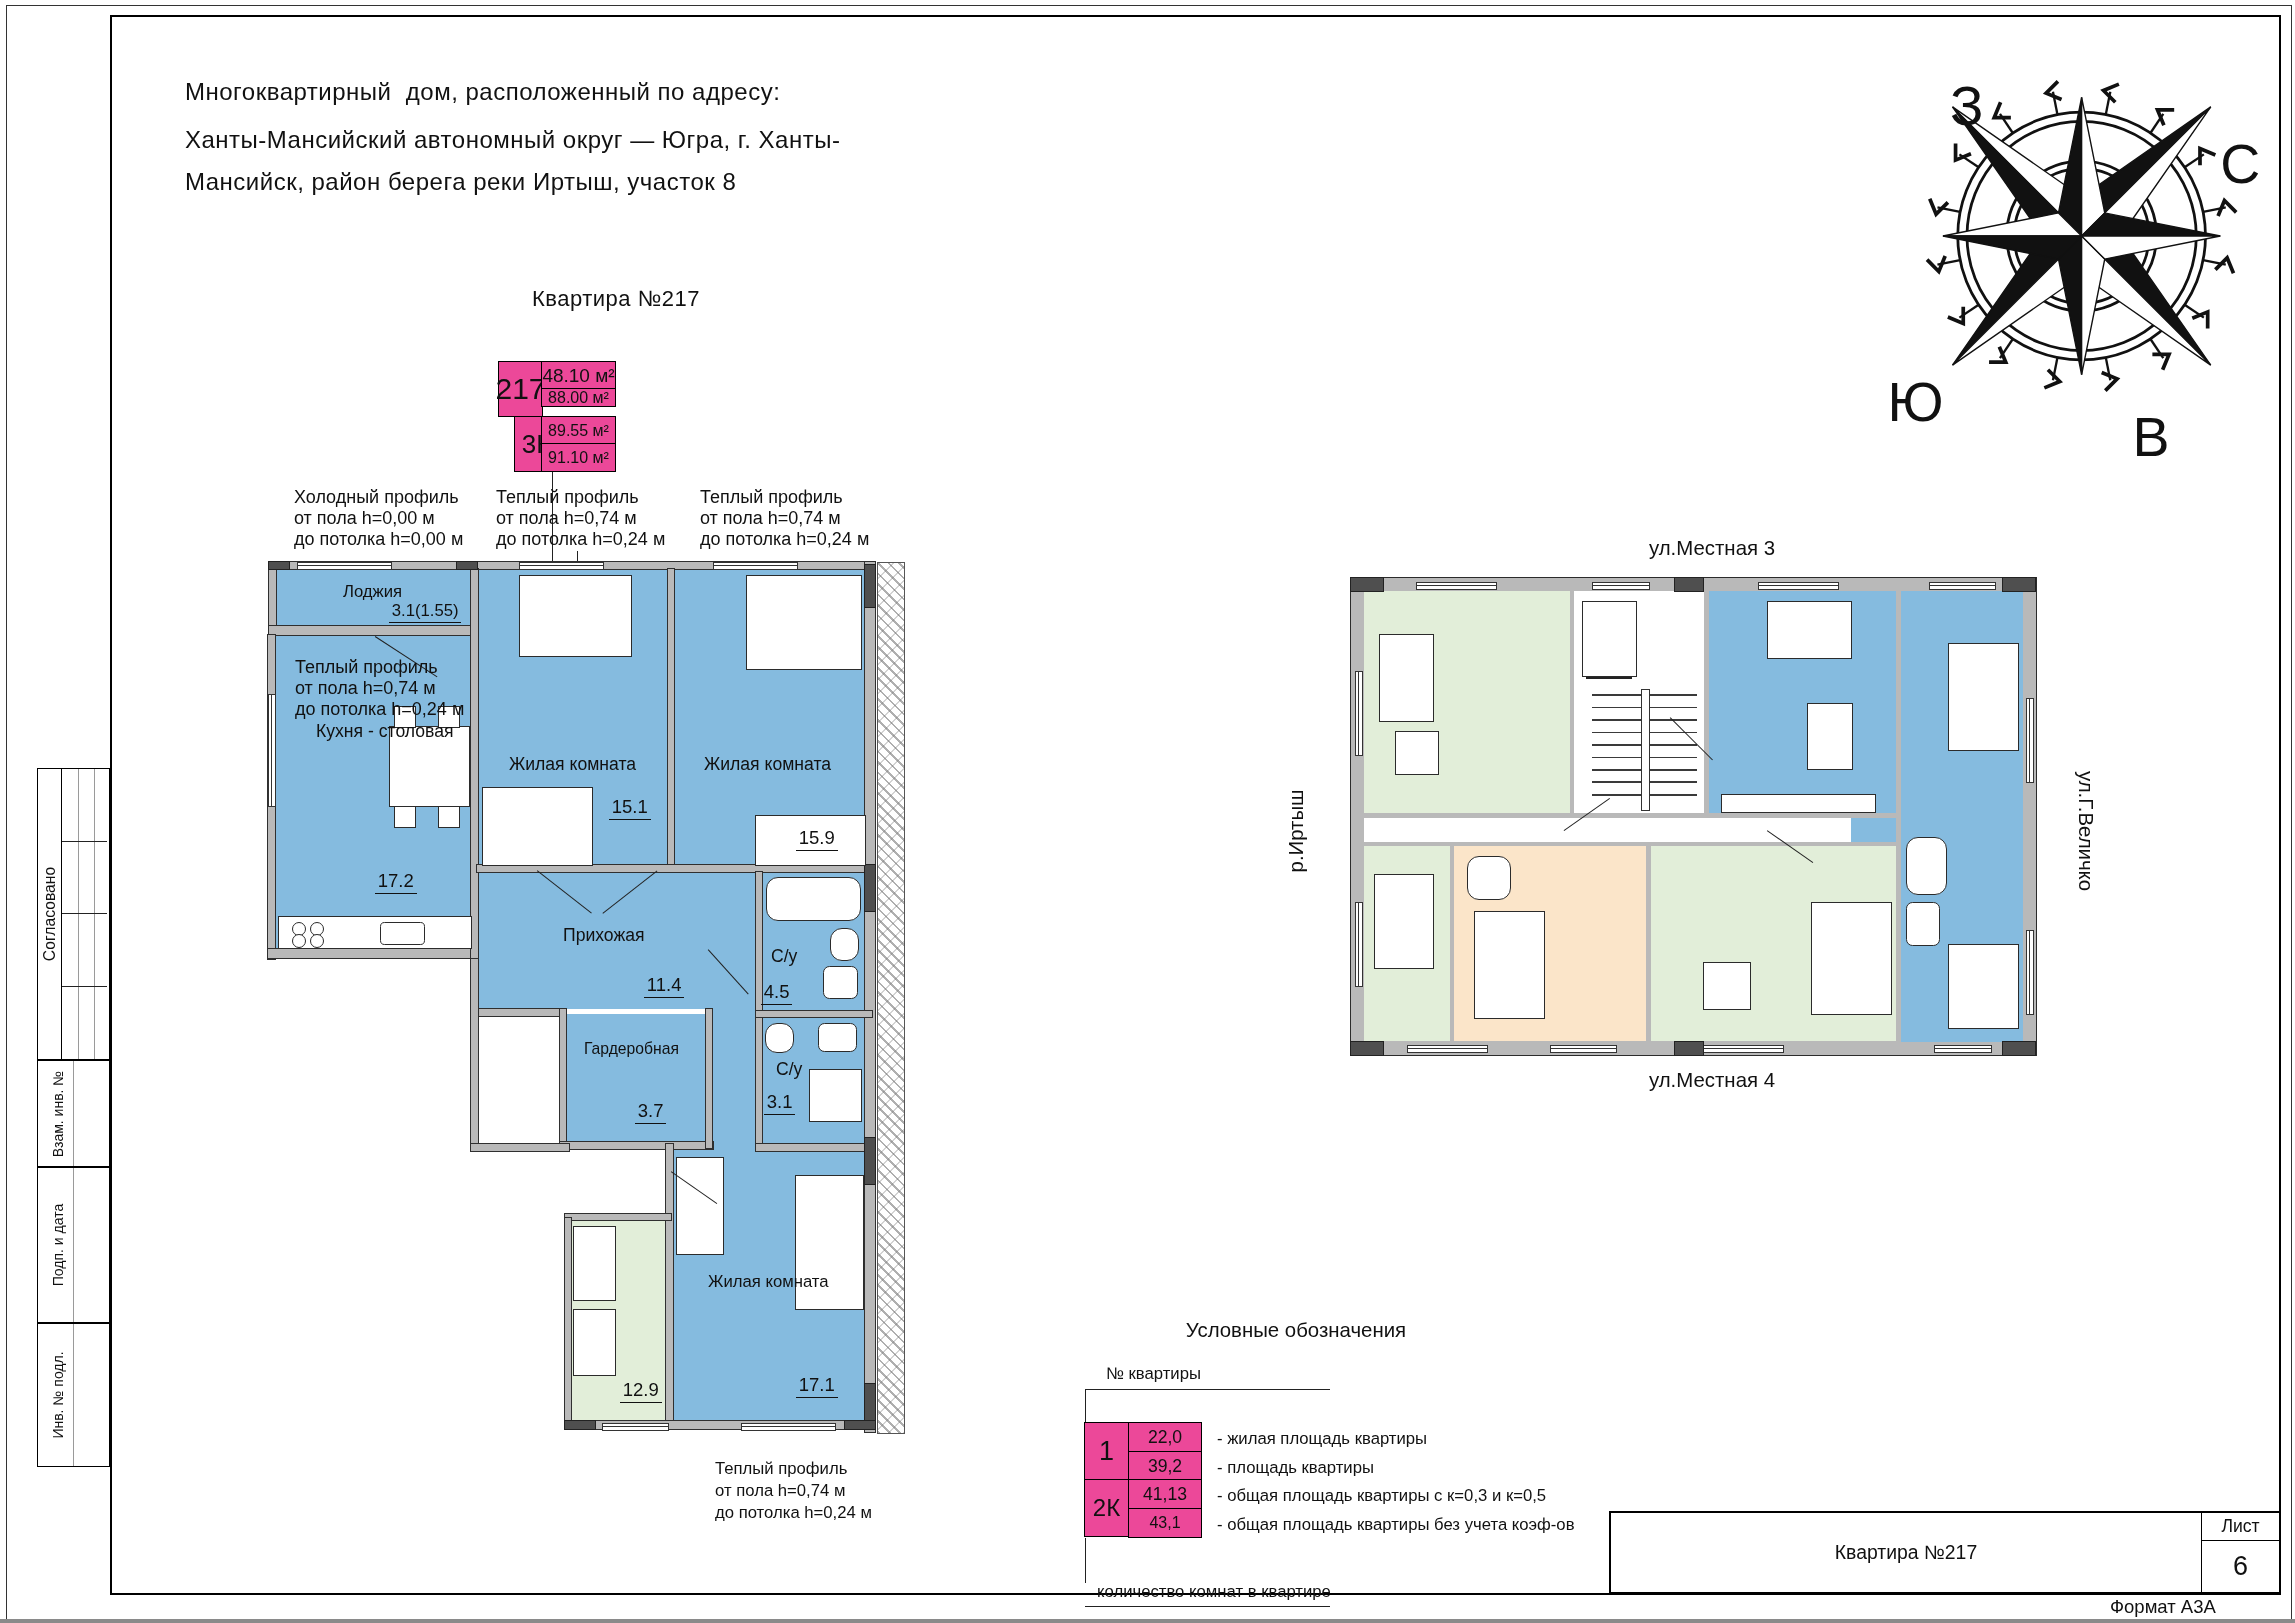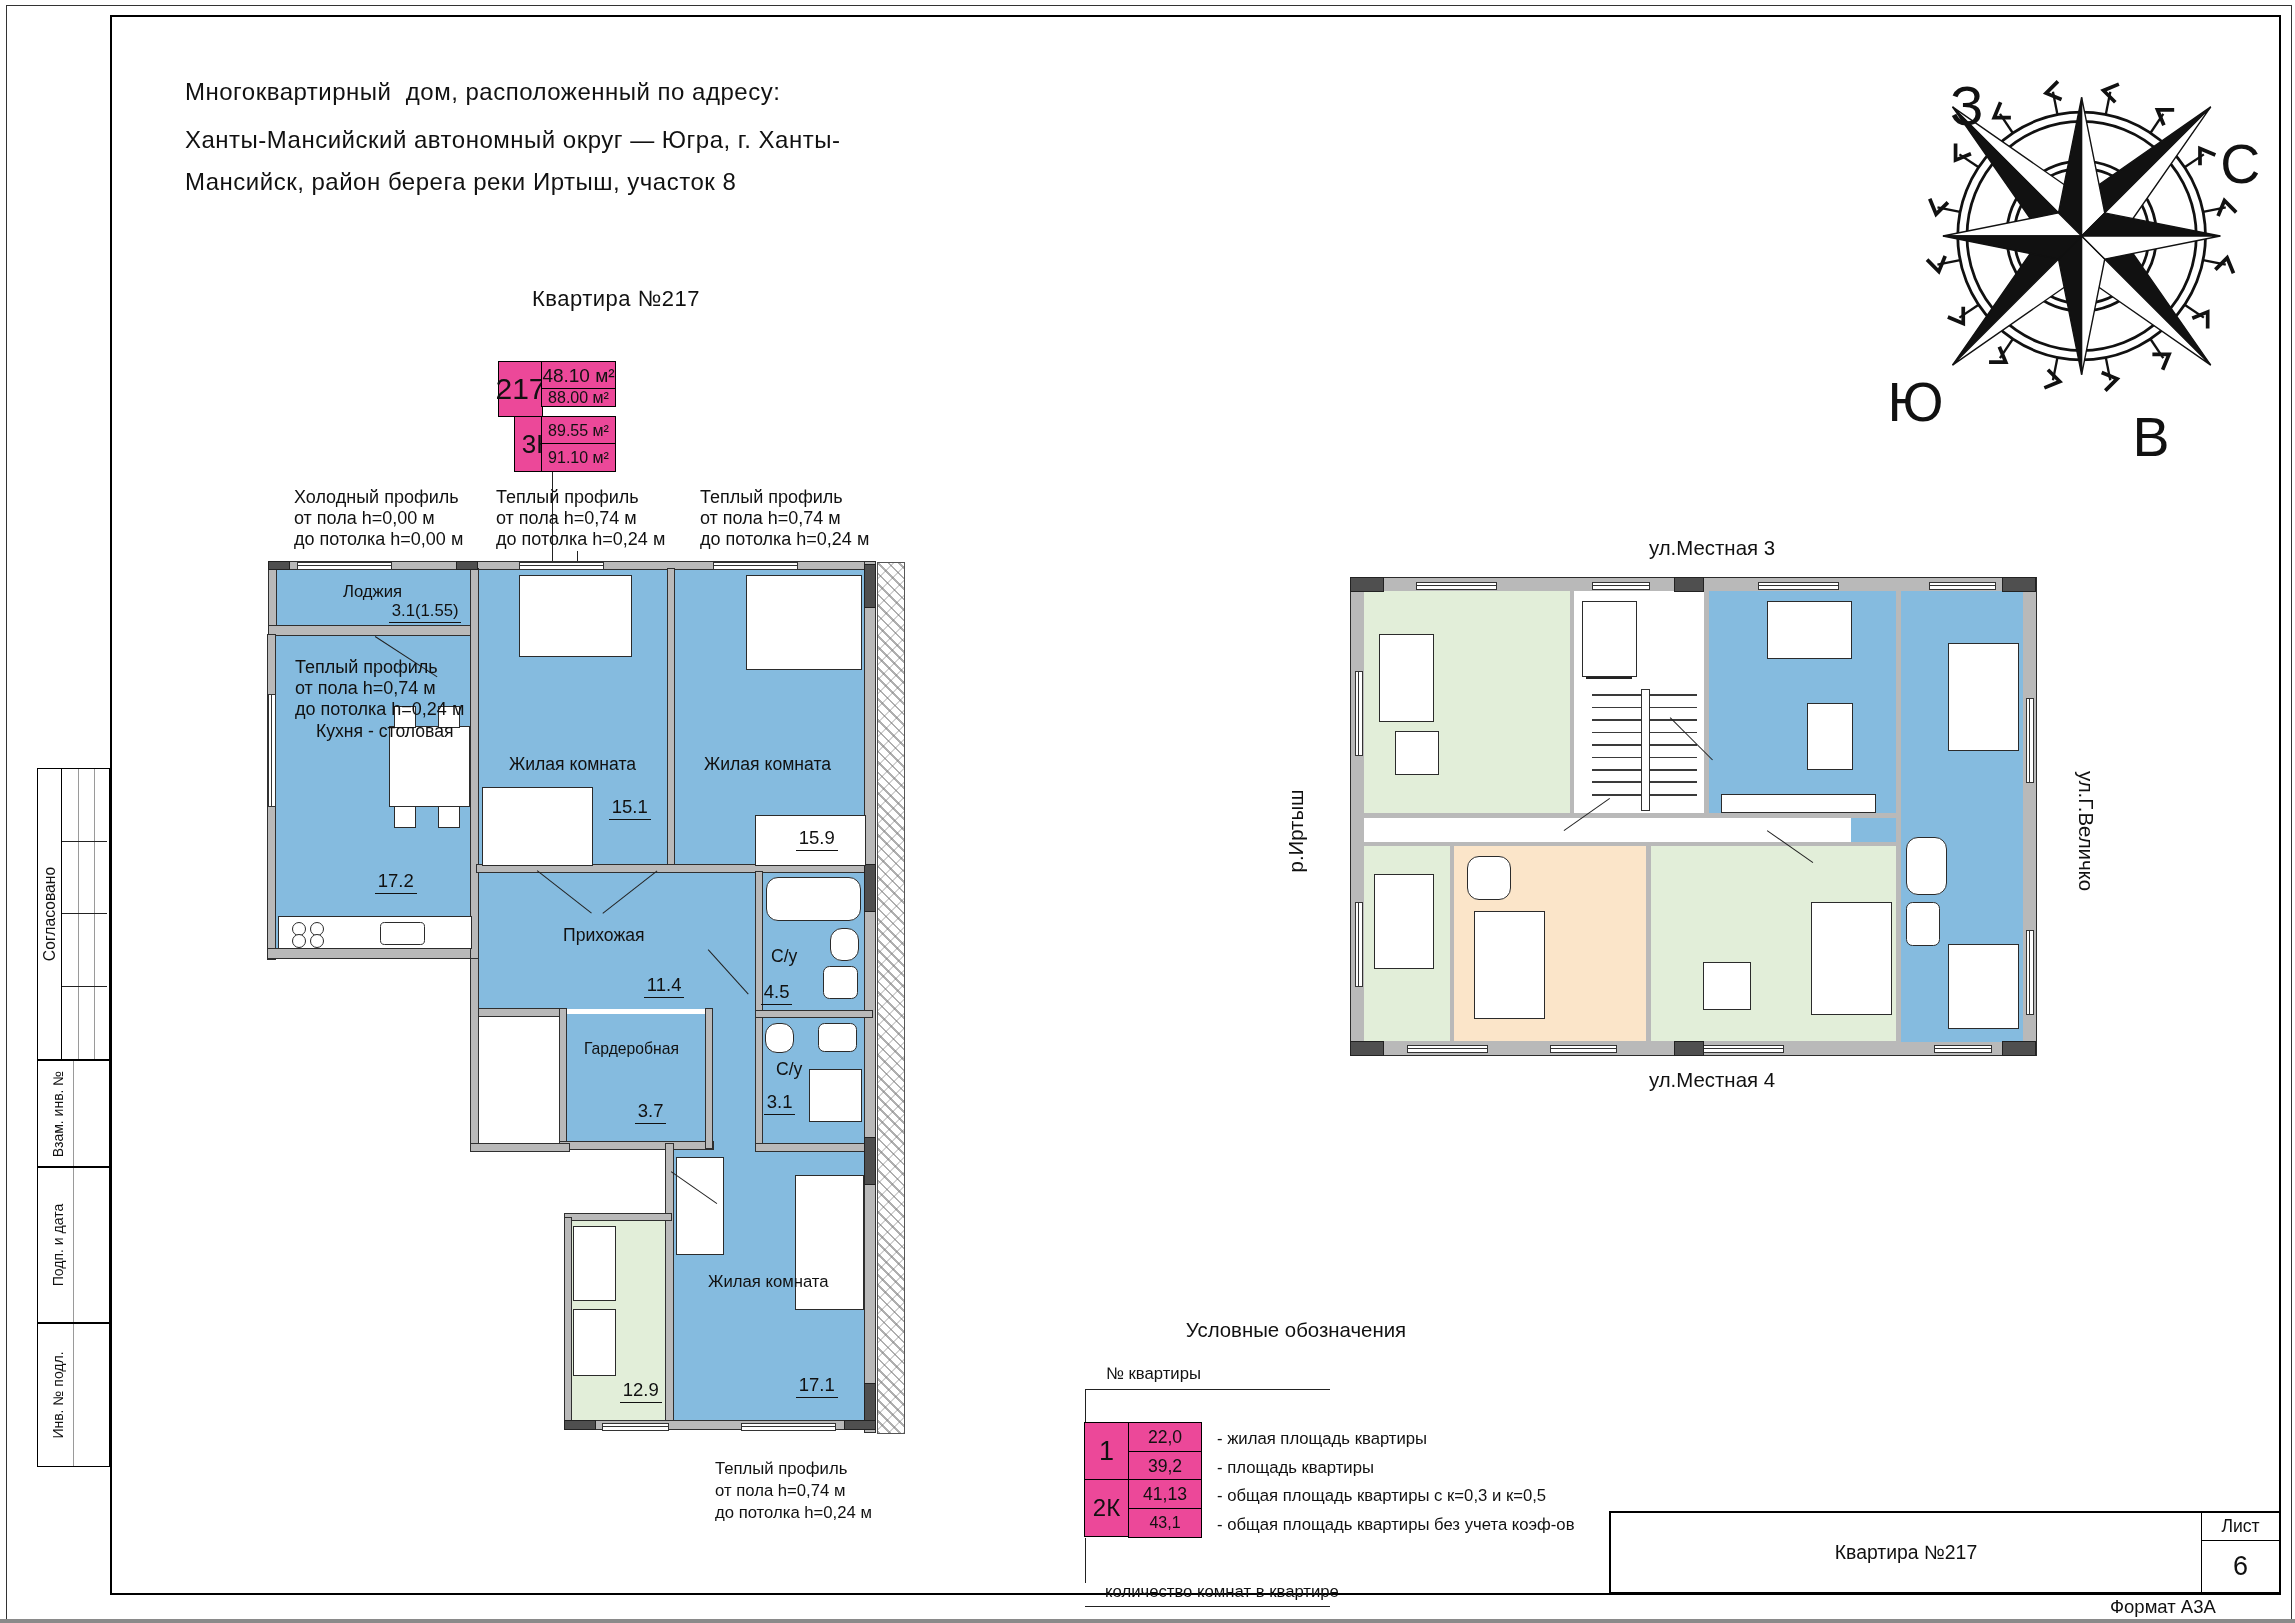--- a/index.html
+++ b/index.html
@@ -391,21 +391,21 @@
     <span class="txt" style="font-size:17.6px;">41,13</span>
   </div>
 <div class="abs cellb" style="left:1128px;top:1508px;width:74px;height:30px;">
     <span class="txt" style="font-size:16px;">43,1</span>
   </div>
 <div class="abs txt" style="left:1217px;top:1429px;font-size:16.7px;">- жилая площадь квартиры</div>
 <div class="abs txt" style="left:1217px;top:1458px;font-size:16.7px;">- площадь квартиры</div>
 <div class="abs txt" style="left:1217px;top:1486px;font-size:16.7px;">- общая площадь квартиры с к=0,3 и к=0,5</div>
 <div class="abs txt" style="left:1217px;top:1515px;font-size:16.7px;">- общая площадь квартиры без учета коэф-ов</div>
 <div class="abs line" style="left:1085px;top:1538px;width:1.4px;height:45px;"></div>
-<div class="abs txt" style="left:1097px;top:1582px;font-size:16.7px;margin-left:8px;">количество комнат в квартире</div>
+<div class="abs txt" style="left:1097px;top:1582px;font-size:16.7px;">количество комнат в квартире</div>
 <div class="abs line" style="left:1085px;top:1606px;width:245px;height:1.4px;"></div>
 
 <div class="abs" style="left:1609px;top:1511px;width:672px;height:83px;border:2.3px solid #000;box-sizing:border-box;background:#fff;">
   <div class="abs" style="left:0;top:0;width:591px;height:100%;border-right:1.9px solid #000;box-sizing:border-box;display:flex;align-items:center;justify-content:center;">
     <span class="txt" style="font-size:19.4px;">Квартира №217</span>
   </div>
   <div class="abs" style="left:591px;top:0;right:0;height:100%;">
     <div class="c" style="border-bottom:1.4px solid #000;height:27px;display:flex;align-items:center;justify-content:center;">
       <span class="txt" style="font-size:17.6px;">Лист</span>
     </div>

